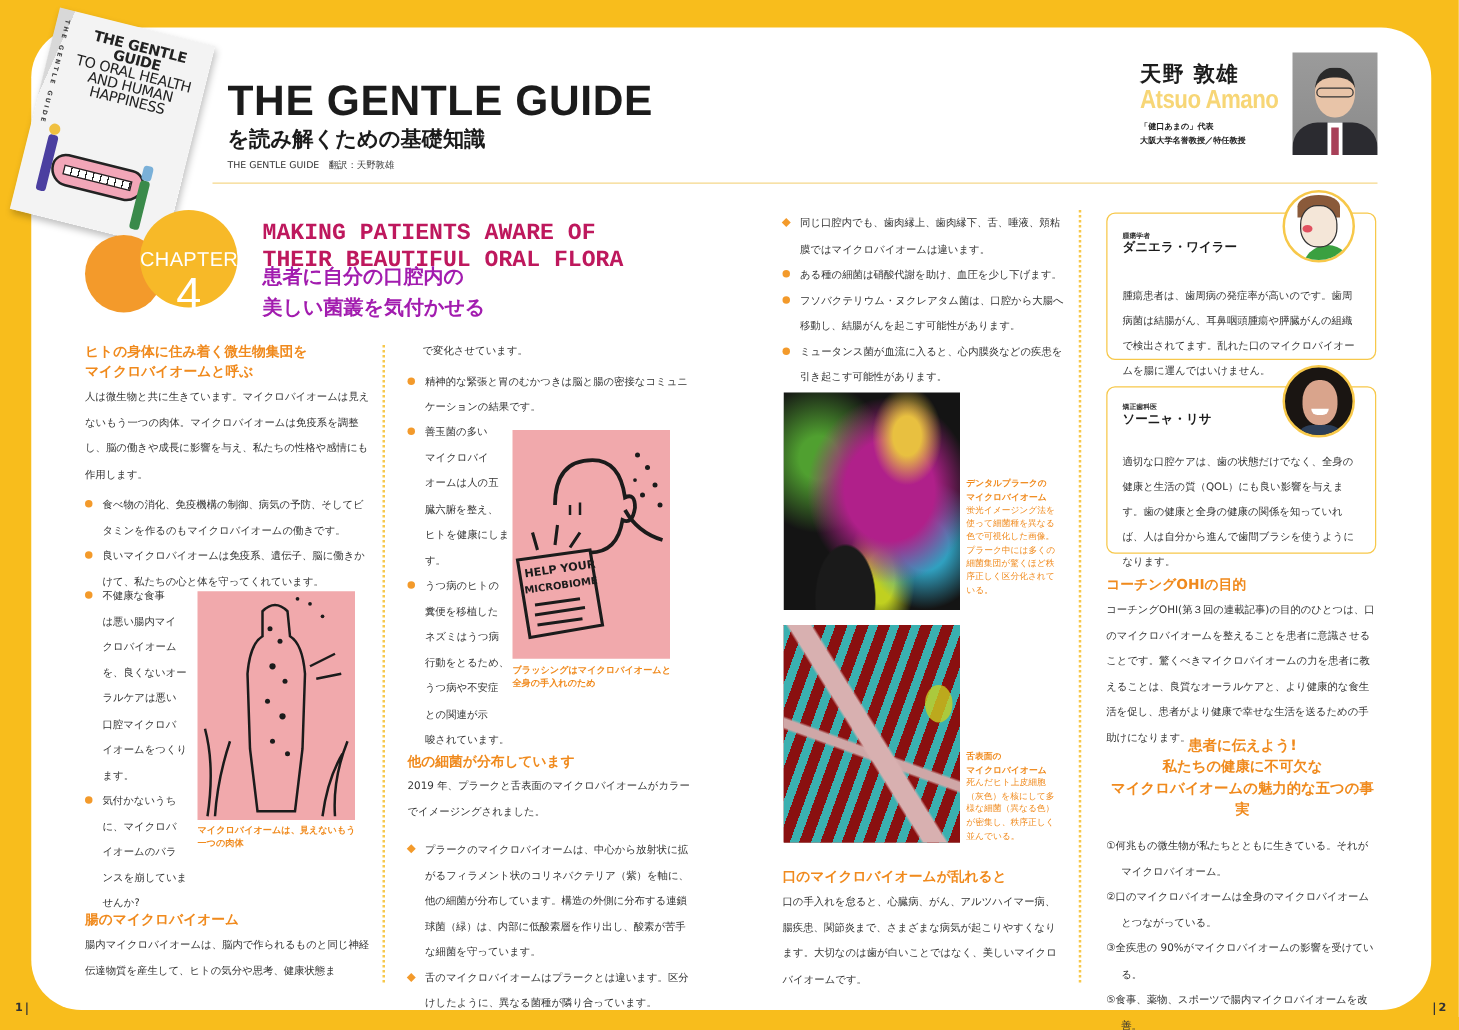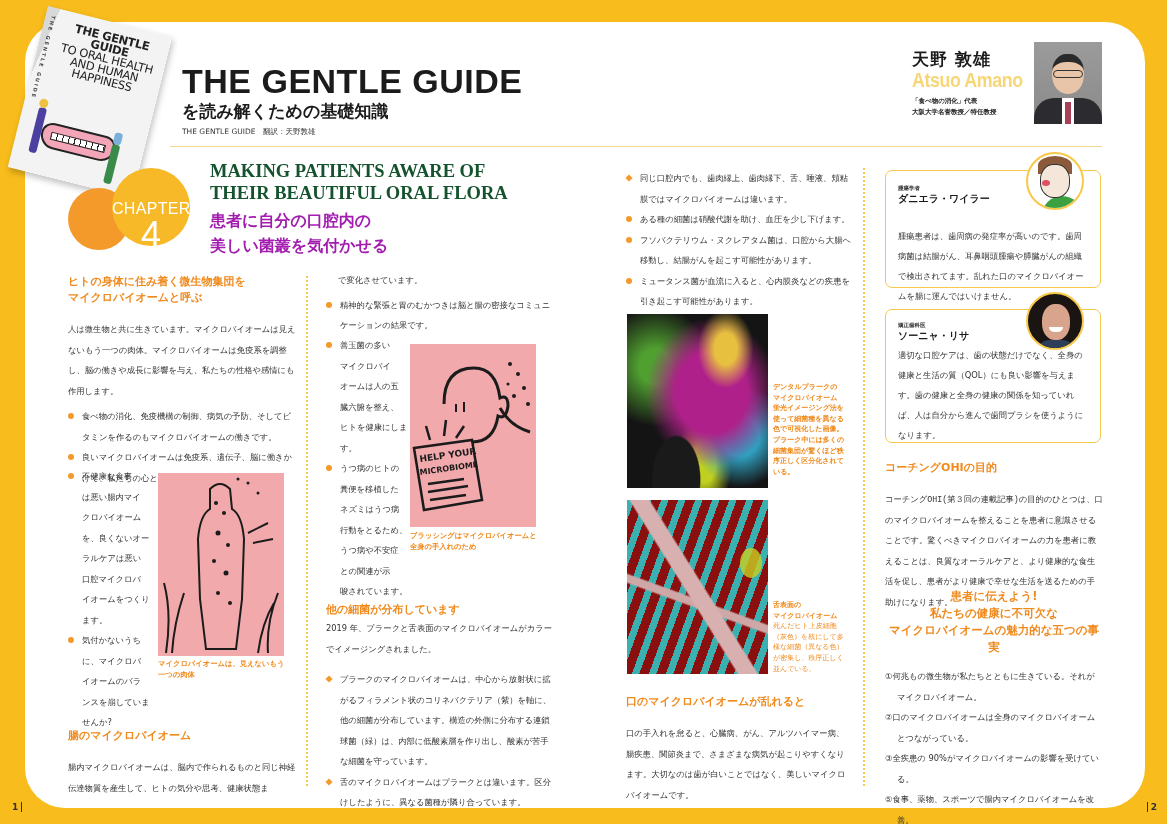--- a/index.html
+++ b/index.html
@@ -39,27 +39,27 @@
   .author-photo .suit { position: absolute; left: 0; top: 56px; width: 68px; height: 30px; background: #2b2b30; border-radius: 20px 20px 0 0; }
   .author-photo .shirt { position: absolute; left: 28px; top: 56px; width: 12px; height: 26px; background: #fff; }
   .author-photo .tie { position: absolute; left: 31px; top: 60px; width: 6px; height: 22px; background: #a84058; }
 
   
   .circle-orange { position: absolute; left: 68px; top: 188px; width: 62px; height: 62px; border-radius: 50%; background: #f39a2b; }
   .circle-yellow { position: absolute; left: 112px; top: 168px; width: 78px; height: 78px; border-radius: 50%; background: #f7b928; text-align: center; color: #fff; }
   .circle-yellow .label { display: block; margin-top: 32px; font-family: "Liberation Sans", sans-serif; font-size: 16px; letter-spacing: 0.3px; }
   .circle-yellow .num { display: block; font-family: "Liberation Sans", sans-serif; font-size: 36px; line-height: 34px; }
 
-  .chapter-en { position: absolute; left: 210px; top: 160px; font-family: Liberation Serif, serif; font-size: 18.5px; line-height: 22px; font-weight: bold; color: #14532d; }
+  .chapter-en { position: absolute; left: 210px; top: 176px; font-family: Liberation Mono, monospace; font-size: 18.5px; line-height: 22px; font-weight: bold; color: #be185d; }
   .chapter-ja { position: absolute; left: 210px; top: 208px; font-size: 16px; line-height: 25px; font-weight: bold; color: #a21caf; }
 
   
   .col { position: absolute; font-size: 8.3px; line-height: 20.5px; color: #333; }
   .h2 { color: #f08a1d; font-weight: bold; font-size: 11px; line-height: 16px; }
-  .p { margin-top: 14px; font-family: Liberation Mono, monospace; }
+  .p { margin-top: 1px; }
   ul.bul { list-style: none; margin-top: 4px; }
   ul.bul li { position: relative; padding-left: 14px; }
   ul.bul li .dot { position: absolute; left: 0; top: 7px; width: 6px; height: 6px; border-radius: 50%; background: #f39a2b; }
   ul.bul li .dia { position: absolute; left: 0; top: 7px; width: 6px; height: 6px; background: #f39a2b; transform: rotate(45deg) scale(.85); }
 
   .vdots { position: absolute; width: 0; border-left: 2px dotted #f7c84a; }
 
   .illus { position: absolute; background: #f1a9ac; overflow: hidden; }
   .caption { position: absolute; color: #f08a1d; font-size: 7.3px; line-height: 11px; font-weight: bold; }
 
@@ -119,21 +119,21 @@
 </div>
 
 <div class="main-title">THE GENTLE GUIDE</div>
 <div class="main-sub">を読み解くための基礎知識</div>
 <div class="byline">THE GENTLE GUIDE　翻訳：天野敦雄</div>
 <div class="header-rule"></div>
 
 <div class="author-ja">天野 敦雄</div>
 <div class="author-en">Atsuo Amano</div>
 <div class="author-role">
-  <div>「食べ物の消化」代表</div>
+  <div>「健口あまの」代表</div>
   <div>大阪大学名誉教授／特任教授</div>
 </div>
 <div class="author-photo">
   <div class="suit"></div>
   <div class="shirt"></div>
   <div class="tie"></div>
   <div class="face"></div>
   <div class="glass"></div>
 </div>
 
@@ -285,21 +285,21 @@
     <li><span class="dot"></span><span>ある種の細菌は硝酸代謝を助け、血圧を少し下げます。</span></li>
     <li><span class="dot"></span><span>フソバクテリウム・ヌクレアタム菌は、口腔から大腸へ移動し、結腸がんを起こす可能性があります。</span></li>
     <li><span class="dot"></span><span>ミュータンス菌が血流に入ると、心内膜炎などの疾患を引き起こす可能性があります。</span></li>
   </ul>
 </div>
 
 <div class="micro1"></div>
 <div class="caption" style="left:773px; top:382px; width:72px; font-size:7px; line-height:10.6px;">
   <div>デンタルプラークの</div>
   <div>マイクロバイオーム</div>
-  <div style="font-weight:bold;">蛍光イメージング法を使って細菌種を異なる色で可視化した画像。プラーク中には多くの細菌集団が驚くほど秩序正しく区分化されている。</div>
+  <div style="font-weight:normal;">蛍光イメージング法を使って細菌種を異なる色で可視化した画像。プラーク中には多くの細菌集団が驚くほど秩序正しく区分化されている。</div>
 </div>
 
 <div class="micro2"></div>
 <div class="caption" style="left:773px; top:600px; width:72px; font-size:7px; line-height:10.6px;">
   <div>舌表面の</div>
   <div>マイクロバイオーム</div>
   <div style="font-weight:normal;">死んだヒト上皮細胞（灰色）を核にして多様な細菌（異なる色）が密集し、秩序正しく並んでいる。</div>
 </div>
 
 <div class="col" style="left:626px; top:694px; width:226px;">
@@ -315,21 +315,21 @@
 <div class="avatar d">
   <div class="shirt"></div>
   <div class="hair"></div>
   <div class="face"></div>
   <div class="cheek"></div>
 </div>
 
 <div class="card" style="top:309px; height:134px; padding-top:12px;">
   <div class="role">矯正歯科医</div>
   <div class="name">ソーニャ・リサ</div>
-  <div class="text" style="margin-top:2px;">適切な口腔ケアは、歯の状態だけでなく、全身の健康と生活の質（QOL）にも良い影響を与えます。歯の健康と全身の健康の関係を知っていれば、人は自分から進んで歯間ブラシを使うようになります。</div>
+  <div class="text" style="margin-top:16px;">適切な口腔ケアは、歯の状態だけでなく、全身の健康と生活の質（QOL）にも良い影響を与えます。歯の健康と全身の健康の関係を知っていれば、人は自分から進んで歯間ブラシを使うようになります。</div>
 </div>
 <div class="avatar s">
   <div class="top"></div>
   <div class="face"></div>
   <div class="smile"></div>
 </div>
 
 <div class="col" style="left:885px; top:460px; width:218px;">
   <div class="h2">コーチングOHIの目的</div>
   <div class="p">コーチングOHI(第３回の連載記事)の目的のひとつは、口のマイクロバイオームを整えることを患者に意識させることです。驚くべきマイクロバイオームの力を患者に教えることは、良質なオーラルケアと、より健康的な食生活を促し、患者がより健康で幸せな生活を送るための手助けになります。</div>

